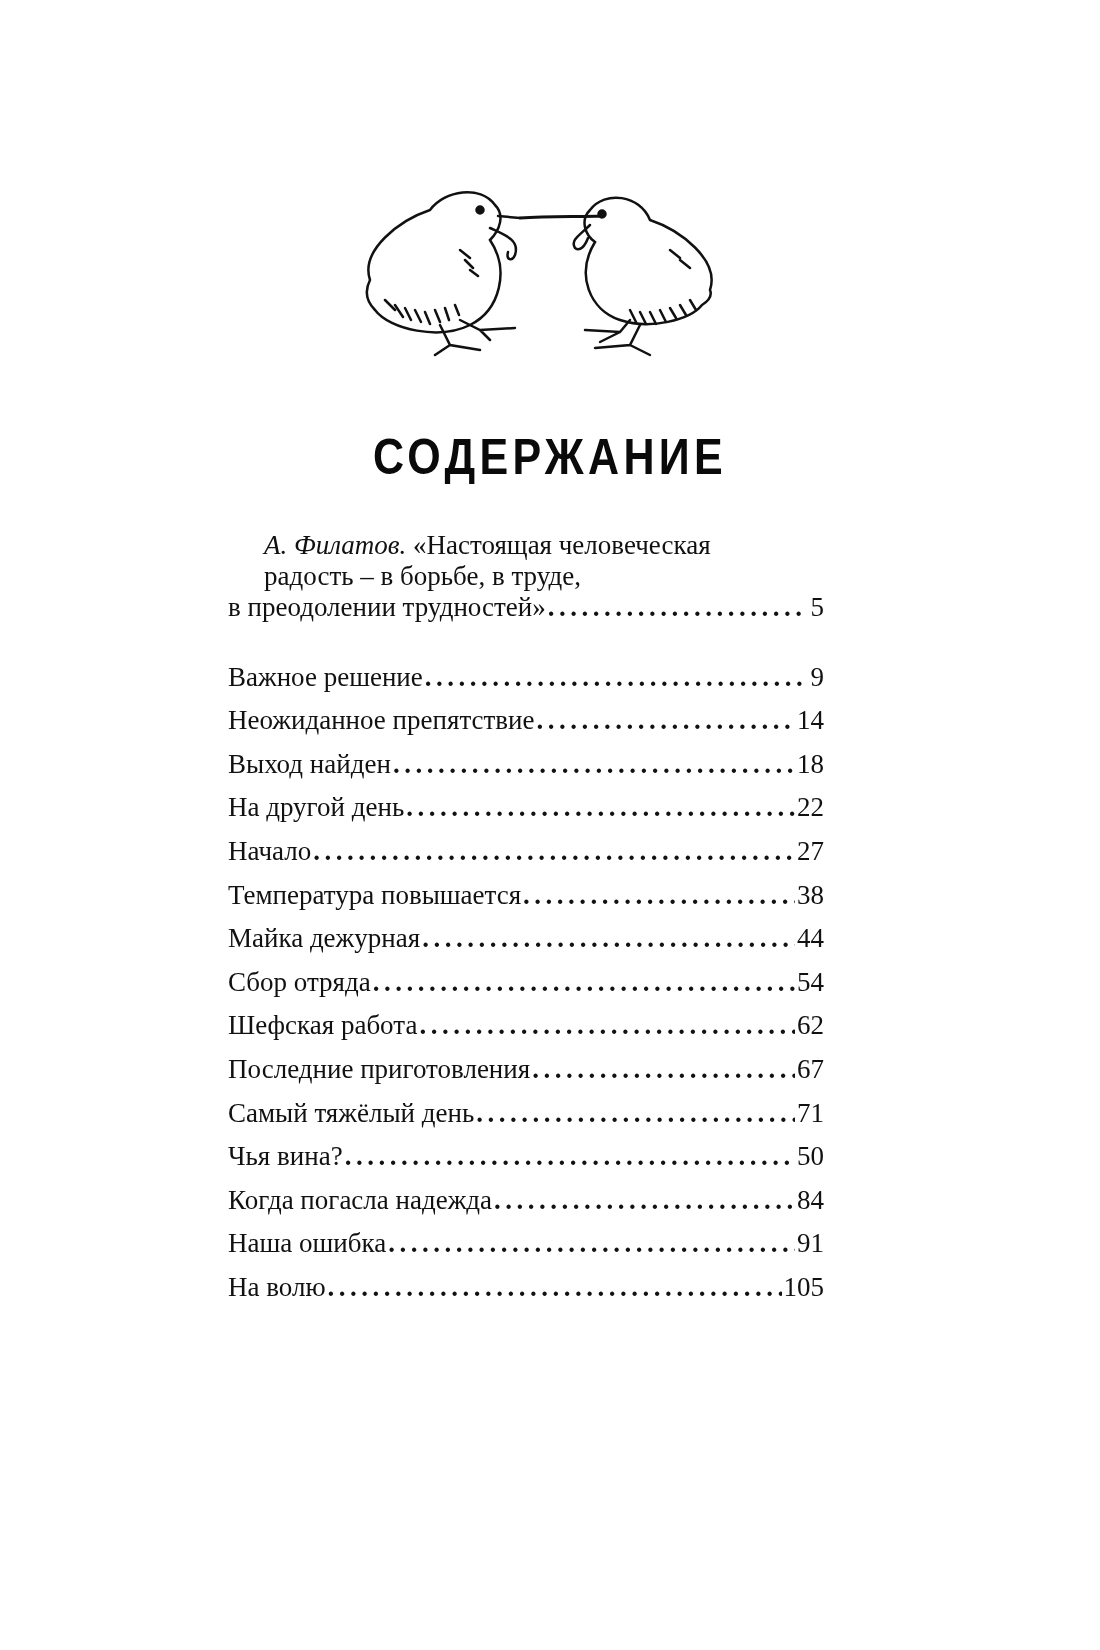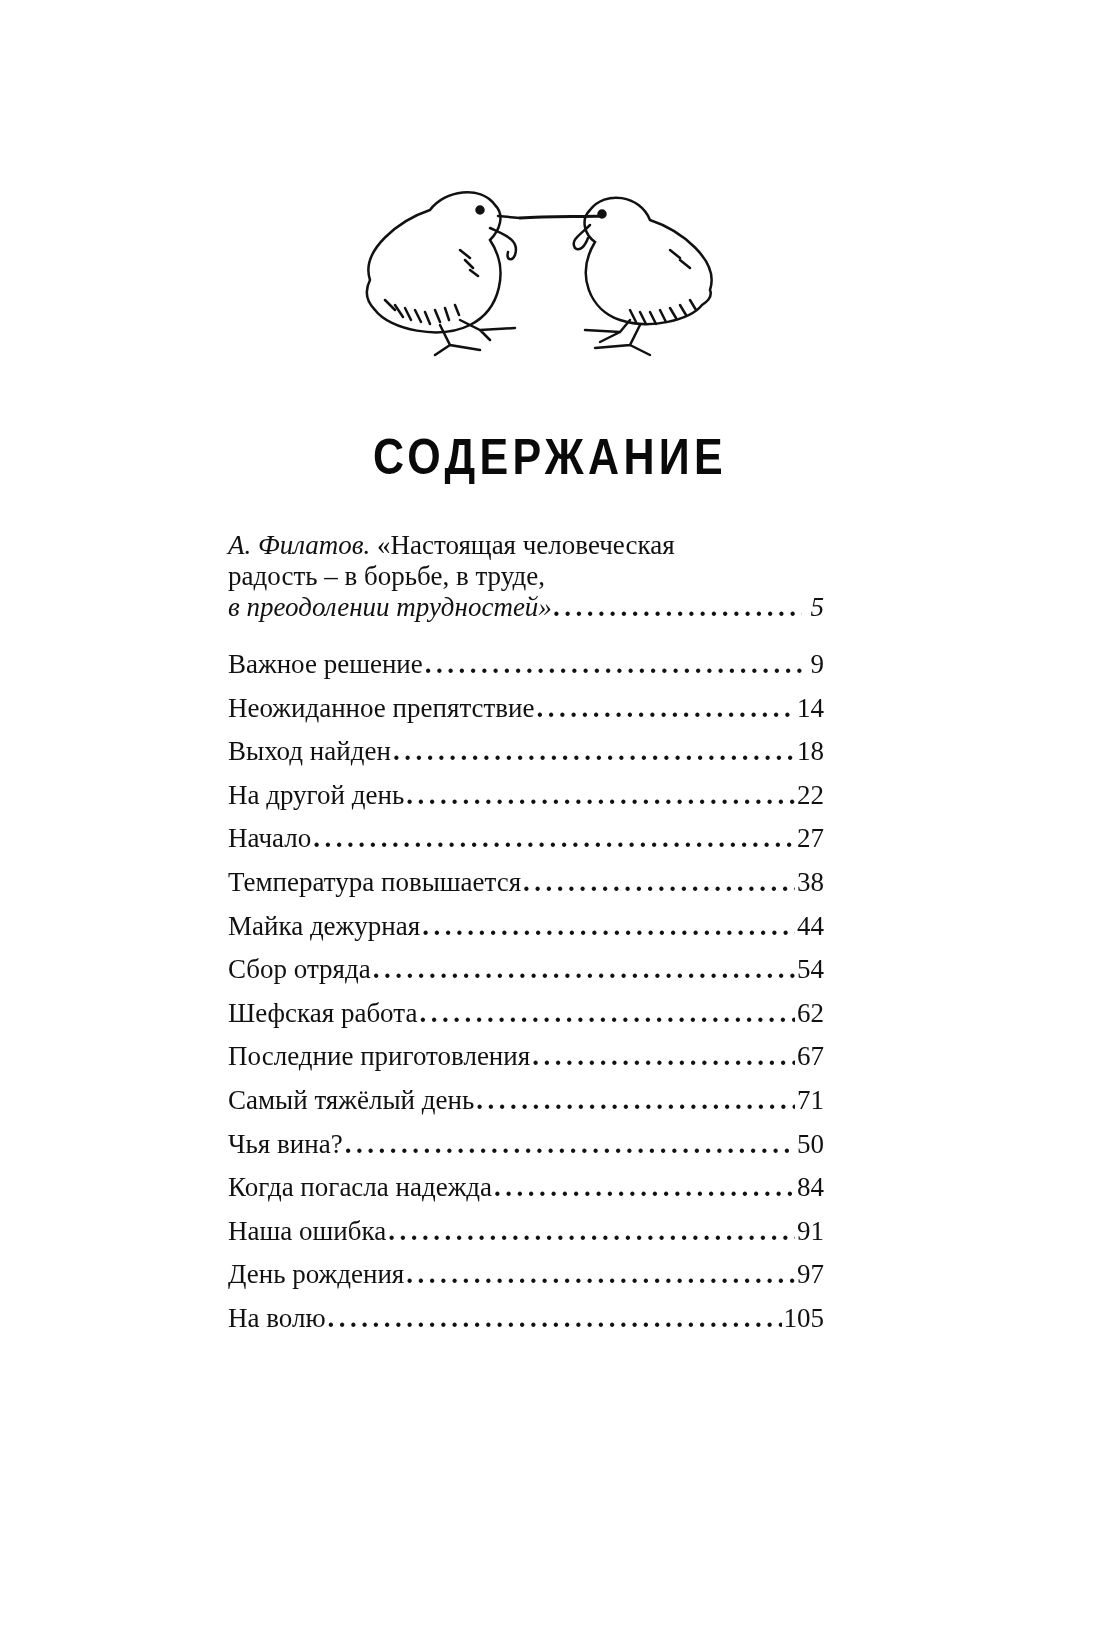--- a/index.html
+++ b/index.html
@@ -45,25 +45,26 @@
       font-size: 27px;
       line-height: 31px;
     }
     .intro {
       margin-bottom: 26px;
     }
     .intro-line {
       display: block;
       white-space: nowrap;
       height: 31px;
+      margin-left: 36px;
     }
     .author { font-style: italic; }
     .row {
       display: flex;
-      align-items: flex-start;
+      align-items: flex-end;
       height: 43.6px;
       white-space: nowrap;
     }
     .row .label, .intro .label { flex: 0 0 auto; }
     .leader {
       flex: 1 1 auto;
       overflow: hidden;
       margin: 0 2px;
       letter-spacing: 4.5px;
       font-weight: bold;
@@ -75,21 +76,20 @@
     .page {
       flex: 0 0 auto;
       min-width: 20px;
       text-align: right;
     }
     .intro-last {
       display: flex;
       align-items: flex-end;
       height: 31px;
       white-space: nowrap;
-      font-style: italic;
     }
   </style>
 </head>
 <body>
 
 <div class="illustration">
   <svg width="400" height="200" viewBox="0 0 400 200" xmlns="http://www.w3.org/2000/svg">
     <g fill="none" stroke="#111" stroke-width="2.5" stroke-linecap="round">
 
       <path d="M30 100 C20 70, 60 40, 90 30 C105 10, 140 5, 155 25 C165 35, 160 50, 150 60 C170 90, 160 130, 130 145 C100 160, 50 150, 35 130 C25 120, 25 110, 30 100 Z"></path>
@@ -194,22 +194,17 @@
     <span class="label">Когда погасла надежда</span>
     <span class="leader"></span>
     <span class="page">84</span>
   </div>
   <div class="row">
     <span class="label">Наша ошибка</span>
     <span class="leader"></span>
     <span class="page">91</span>
   </div>
   <div class="row">
-    <span class="label">День рождения</span>
-    <span class="leader"></span>
-    <span class="page">97</span>
-  </div>
-  <div class="row">
     <span class="label">На волю</span>
     <span class="leader"></span>
     <span class="page">105</span>
   </div>
 </div>
 
 </body></html>

